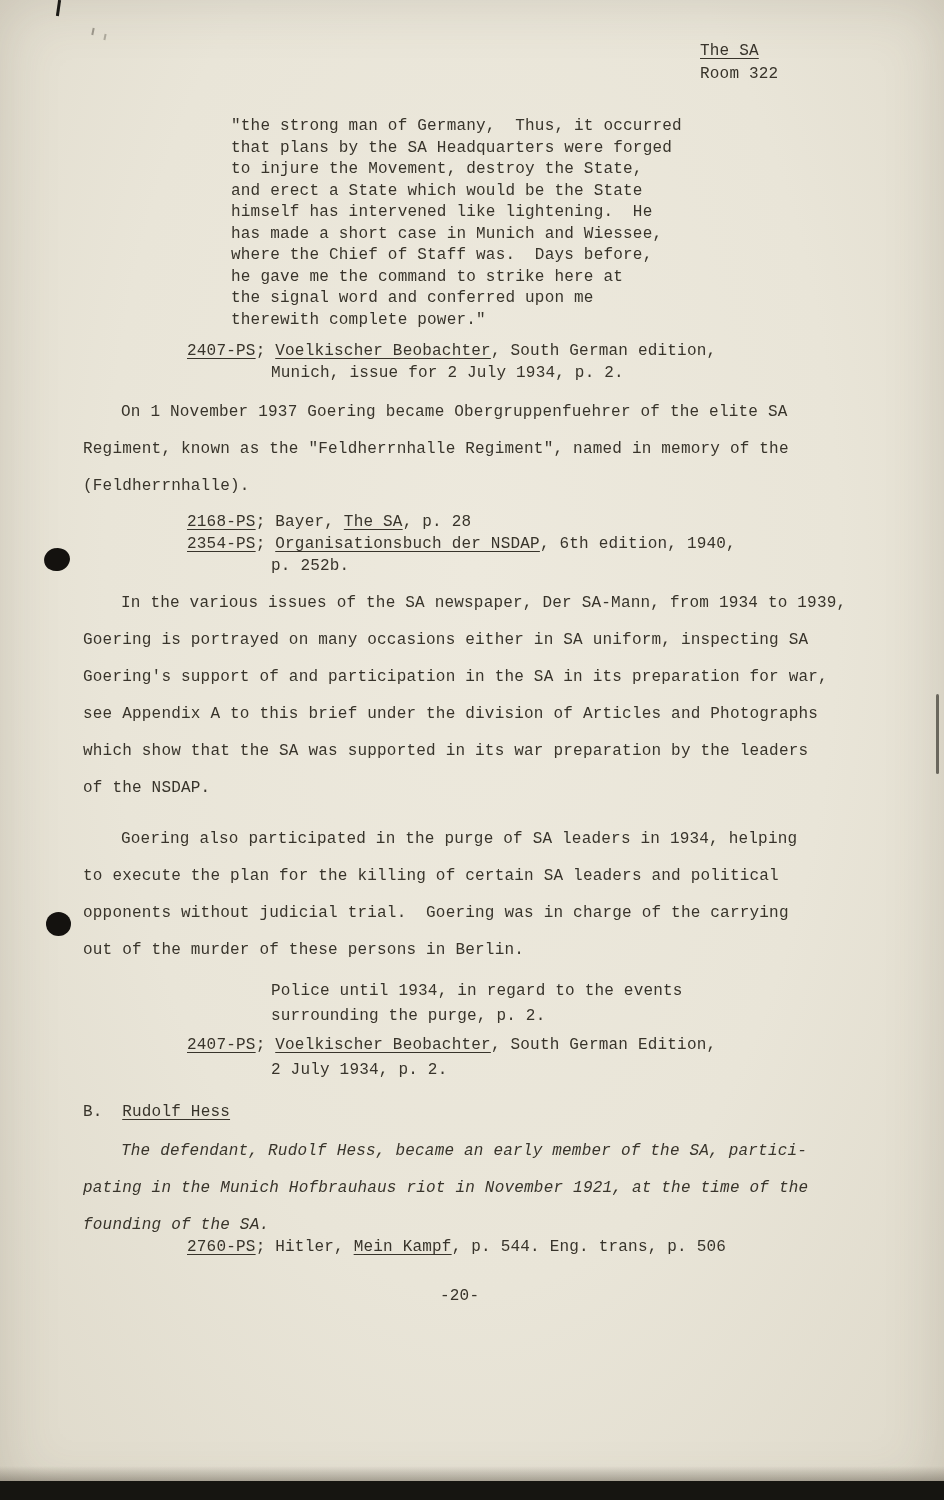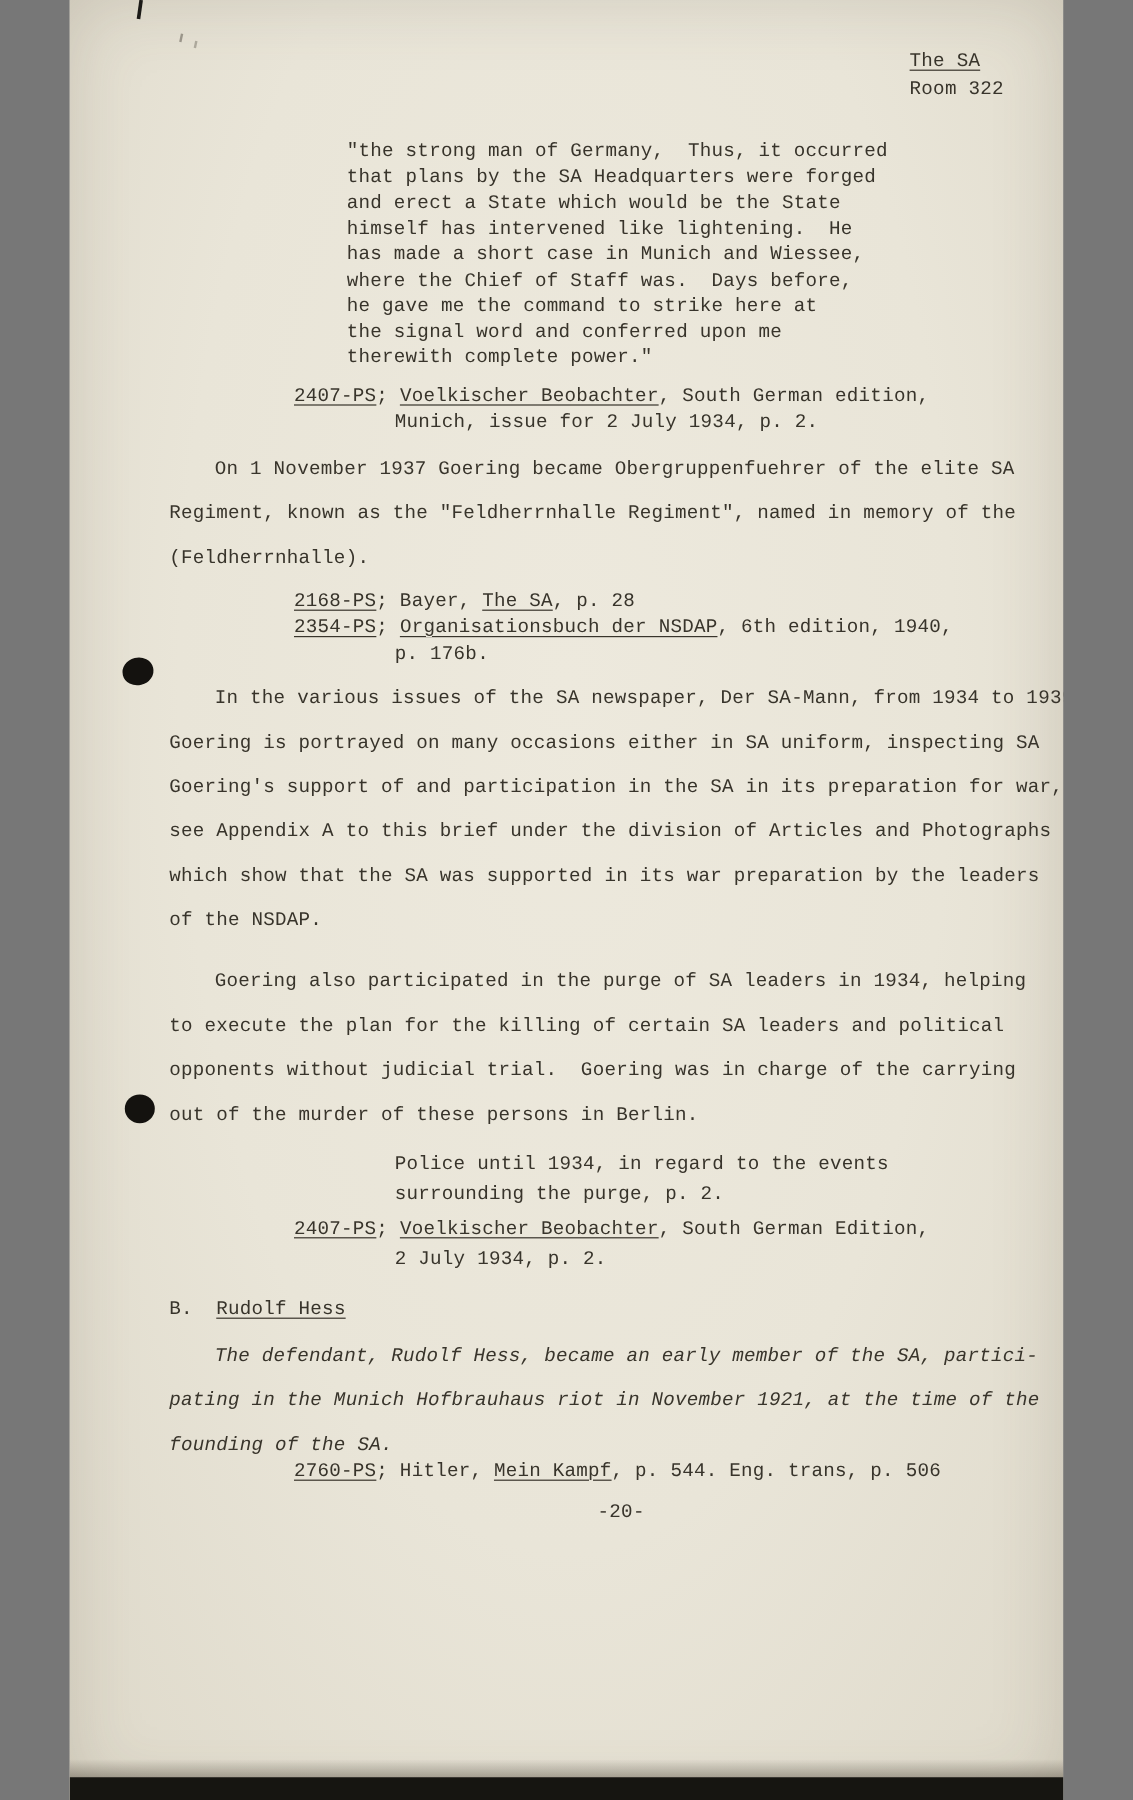--- a/index.html
+++ b/index.html
@@ -1,18 +1,18 @@
 <!DOCTYPE html>
 <html><head>
 <meta charset="utf-8">
 <style>
   html, body { margin: 0; padding: 0; background: #777; }
   .scan {
     position: relative;
-    width: 828px;
+    width: 944px;
     height: 1500px;
     margin: 0 auto;
     box-sizing: border-box;
     padding: 0 0 0 83px;
     overflow: hidden;
     background: radial-gradient(ellipse at 50% 38%, #ede9dd 0%, #e9e5d8 55%, #ded9ca 100%);
     box-shadow: inset 0 0 60px rgba(90,80,60,0.18);
     font-family: "Liberation Mono", "DejaVu Sans Mono", monospace;
     font-size: 16px;
     color: #38342b;
@@ -44,21 +44,21 @@
   .para .first { padding-left: 38px; }
   .p1 { margin-top: 10px; }
   .p2 { margin-top: 8px; }
   .p3 { margin-top: 14px; }
   .p4 { margin-top: 10px; font-style: italic; }
 
   
   .section-heading { margin-top: 18px; line-height: 22px; white-space: pre; }
 
   
-  .pageno { margin-top: 12px; margin-left: 357px; line-height: 22px; }
+  .pageno { margin-top: 27px; margin-left: 357px; line-height: 22px; }
 
   
   .artifact { position: absolute; }
   .corner-mark { left: 57px; top: 0; width: 3px; height: 16px; background: #1b1a17; transform: rotate(8deg); }
   .tick-1 { left: 92px; top: 28px; width: 2px; height: 7px; background: #6a665c; opacity: .6; transform: rotate(12deg); }
   .tick-2 { left: 104px; top: 34px; width: 2px; height: 6px; background: #6a665c; opacity: .45; transform: rotate(12deg); }
   .hole-1 { left: 44px; top: 548px; width: 26px; height: 23px; background: #14120f; border-radius: 50%; transform: rotate(-14deg); }
   .hole-2 { left: 46px; top: 912px; width: 25px; height: 24px; background: #14120f; border-radius: 50%; }
   .right-edge-mark { left: 936px; top: 694px; width: 3px; height: 80px; background: #3a372f; opacity: .7; border-radius: 2px; }
   .bottom-band { left: 0; top: 1481px; width: 944px; height: 19px; background: #161511; }
@@ -79,20 +79,21 @@
   <div class="artifact bottom-band"></div>
 
   <header class="doc-header">
     <div class="line u">The SA</div>
     <div class="line">Room 322</div>
   </header>
 
   <section class="quote">
     <div class="line">"the strong man of Germany,  Thus, it occurred</div>
     <div class="line">that plans by the SA Headquarters were forged</div>
+    <div class="line">to injure the Movement, destroy the State,</div>
     <div class="line">and erect a State which would be the State</div>
     <div class="line">himself has intervened like lightening.  He</div>
     <div class="line">has made a short case in Munich and Wiessee,</div>
     <div class="line">where the Chief of Staff was.  Days before,</div>
     <div class="line">he gave me the command to strike here at</div>
     <div class="line">the signal word and conferred upon me</div>
     <div class="line">therewith complete power."</div>
   </section>
 
   <div class="cite cite-1">
@@ -102,21 +103,21 @@
 
   <div class="para p1">
     <div class="line first">On 1 November 1937 Goering became Obergruppenfuehrer of the elite SA</div>
     <div class="line">Regiment, known as the "Feldherrnhalle Regiment", named in memory of the</div>
     <div class="line">(Feldherrnhalle).</div>
   </div>
 
   <div class="cite cite-2">
     <div class="line"><span class="u">2168-PS</span><span>; Bayer, </span><span class="u">The SA</span><span>, p. 28</span></div>
     <div class="line"><span class="u">2354-PS</span><span>; </span><span class="u">Organisationsbuch der NSDAP</span><span>, 6th edition, 1940,</span></div>
-    <div class="line cont">p. 176b.</div>
+    <div class="line cont">p. 252b.</div>
   </div>
 
   <div class="para p2">
     <div class="line first">In the various issues of the SA newspaper, Der SA-Mann, from 1934 to 1939,</div>
     <div class="line">Goering is portrayed on many occasions either in SA uniform, inspecting SA</div>
     <div class="line">Goering's support of and participation in the SA in its preparation for war,</div>
     <div class="line">see Appendix A to this brief under the division of Articles and Photographs</div>
     <div class="line">which show that the SA was supported in its war preparation by the leaders</div>
     <div class="line">of the NSDAP.</div>
   </div>

